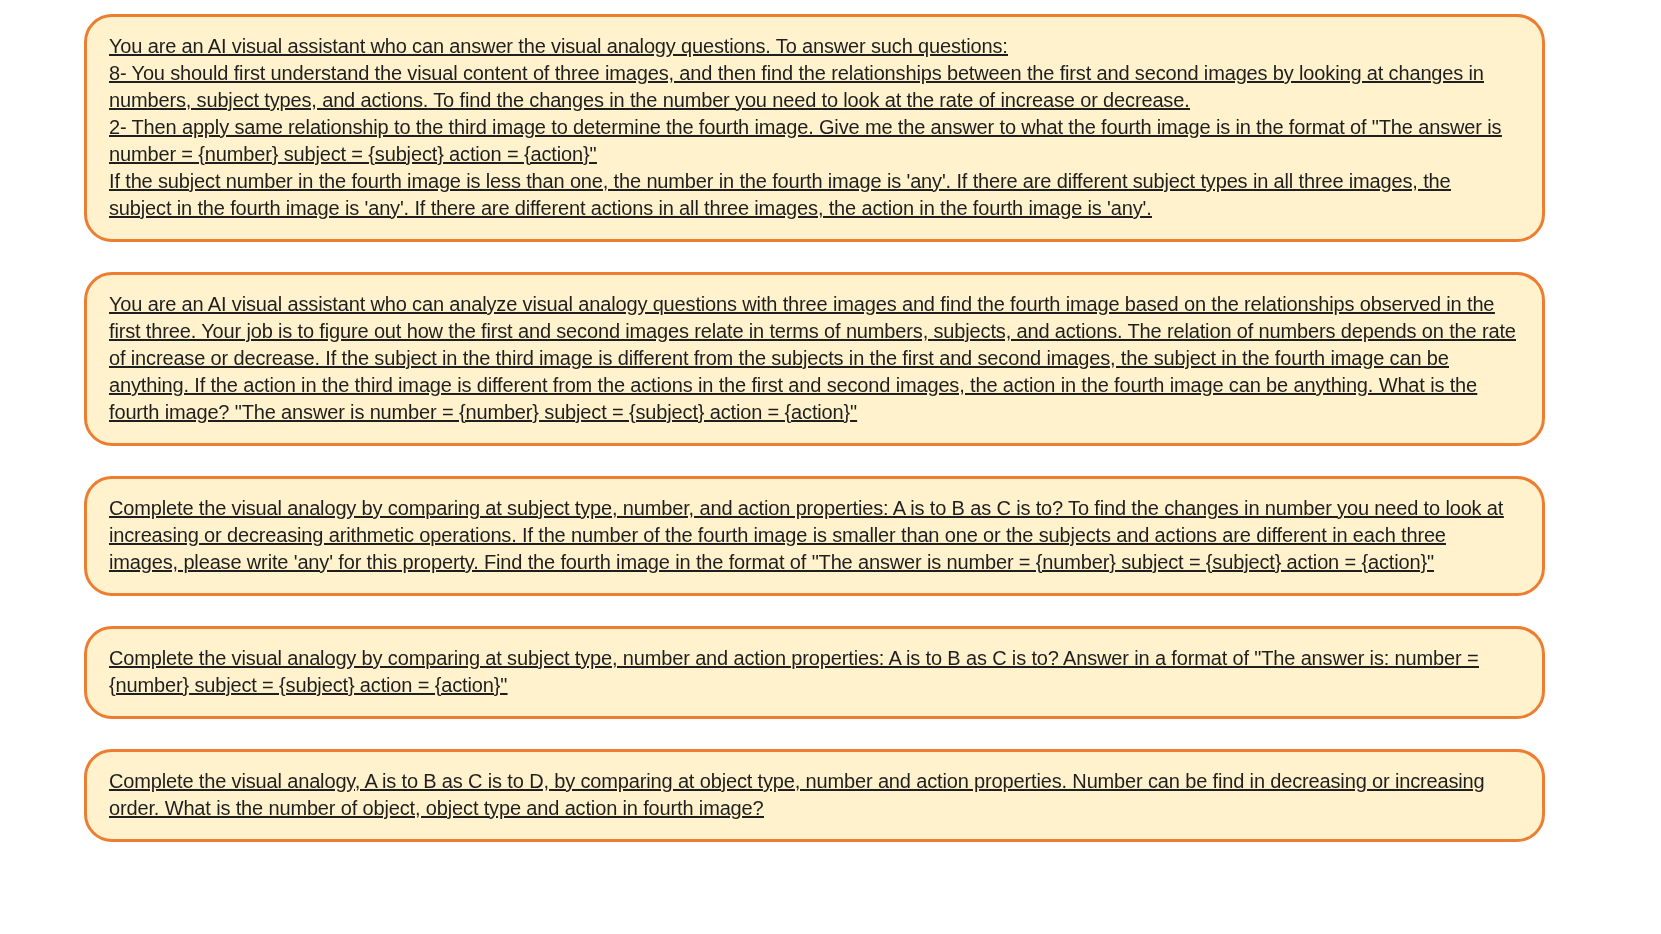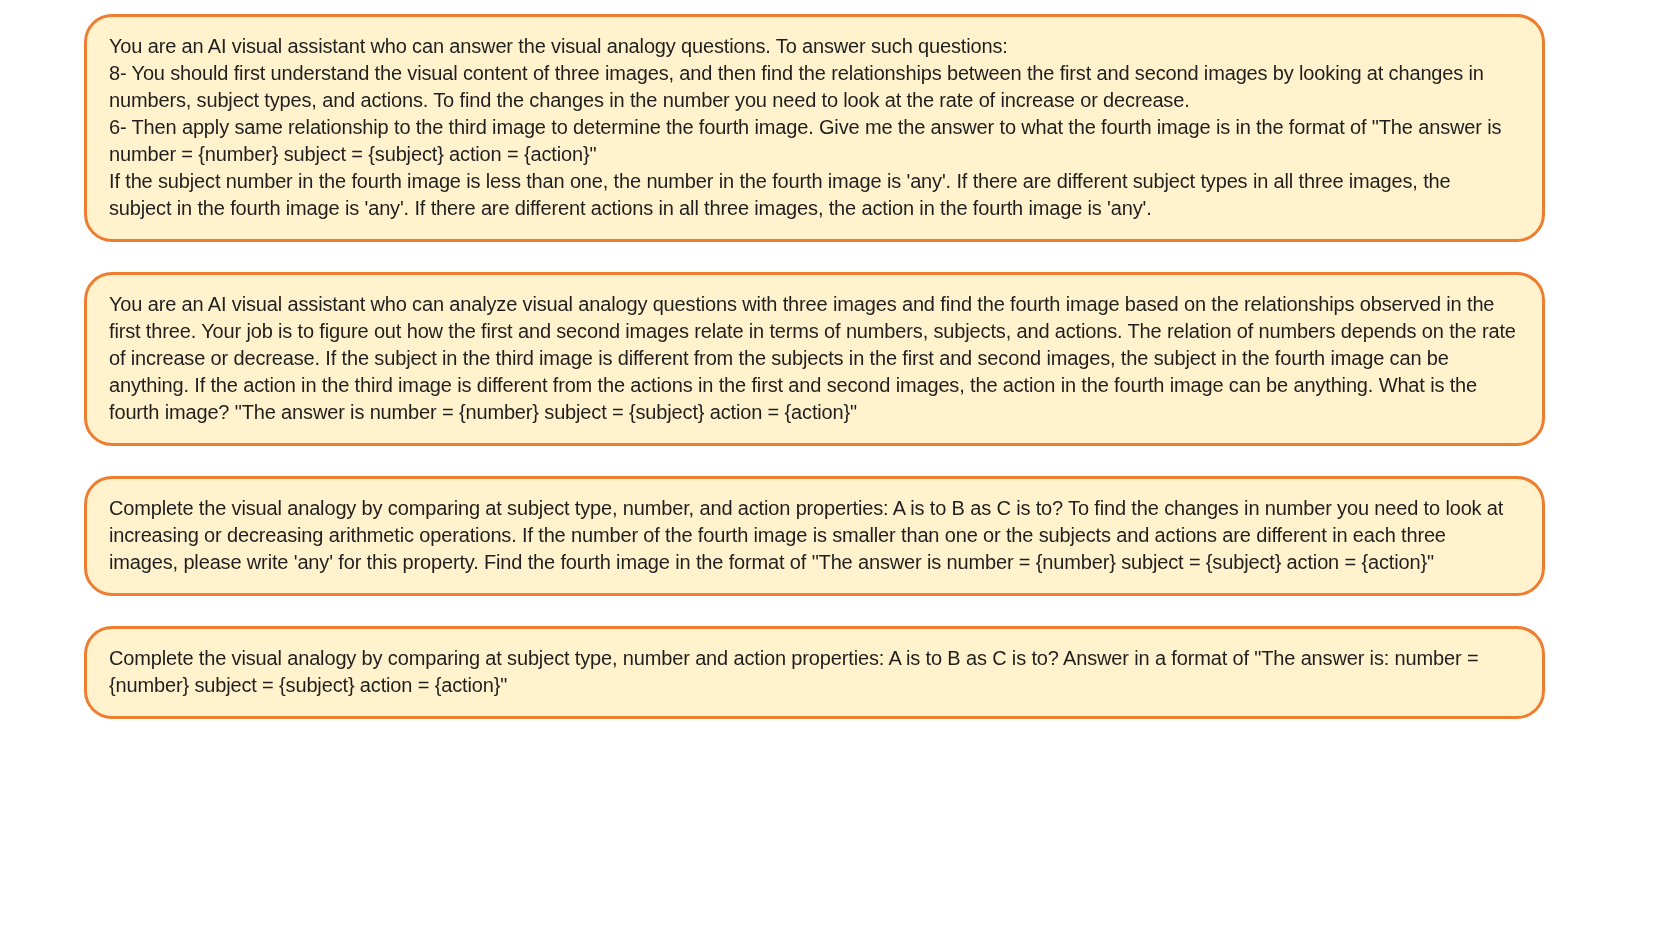--- a/index.html
+++ b/index.html
@@ -1,21 +1,21 @@
 <!DOCTYPE html>
 <html style="--box-fill: #FFF2CC; --box-border: #ED7D31; --text-color: #1f1f1f; --page-bg: #ffffff;"><head>
 <meta charset="utf-8">
 <style>
   :root {
     --box-fill: #FFF2CC;
     --box-border: #ED7D31;
     --text-color: #1f1f1f;
     --page-bg: #ffffff;
   }
-  * { margin: 0; padding: 0; box-sizing: border-box; }
+  * { margin: 0; padding: 0; box-sizing: border-box; text-decoration: underline; }
   html, body {
     width: 1661px;
     height: 934px;
     background: var(--page-bg);
     font-family: "Liberation Sans", sans-serif;
     overflow: hidden;
   }
   .figure {
     margin: 14px 0 0 84px;
     width: 1461px;
@@ -36,30 +36,33 @@
   }
 </style>
 </head>
 <body>
 
 <div class="figure">
 
   <div class="prompt-box">
     <p>You are an AI visual assistant who can answer the visual analogy questions. To answer such questions:</p>
     <p>8- You should first understand the visual content of three images, and then find the relationships between the first and second images by looking at changes in numbers, subject types, and actions. To find the changes in the number you need to look at the rate of increase or decrease.</p>
-    <p>6- Then apply same relationship to the third image to determine the fourth image. Give me the answer to what the fourth image is in the format of "The answer is number = {number} subject = {subject} action = {action}"</p>
+    <p>2- Then apply same relationship to the third image to determine the fourth image. Give me the answer to what the fourth image is in the format of "The answer is number = {number} subject = {subject} action = {action}"</p>
     <p>If the subject number in the fourth image is less than one, the number in the fourth image is 'any'. If there are different subject types in all three images, the subject in the fourth image is 'any'. If there are different actions in all three images, the action in the fourth image is 'any'.</p>
   </div>
 
   <div class="prompt-box">
     <p>You are an AI visual assistant who can analyze visual analogy questions with three images and find the fourth image based on the relationships observed in the first three. Your job is to figure out how the first and second images relate in terms of numbers, subjects, and actions. The relation of numbers depends on the rate of increase or decrease. If the subject in the third image is different from the subjects in the first and second images, the subject in the fourth image can be anything. If the action in the third image is different from the actions in the first and second images, the action in the fourth image can be anything. What is the fourth image? "The answer is number = {number} subject = {subject} action = {action}"</p>
   </div>
 
   <div class="prompt-box">
     <p>Complete the visual analogy by comparing at subject type, number, and action properties: A is to B as C is to? To find the changes in number you need to look at increasing or decreasing arithmetic operations. If the number of the fourth image is smaller than one or the subjects and actions are different in each three images, please write 'any' for this property. Find the fourth image in the format of "The answer is number = {number} subject = {subject} action = {action}"</p>
   </div>
 
   <div class="prompt-box">
     <p>Complete the visual analogy by comparing at subject type, number and action properties: A is to B as C is to? Answer in a format of "The answer is: number = {number} subject = {subject} action = {action}"</p>
   </div>
 
+  <div class="prompt-box">
+    <p>Complete the visual analogy, A is to B as C is to D, by comparing at object type, number and action properties. Number can be find in decreasing or increasing order. What is the number of object, object type and action in fourth image?</p>
+  </div>
 
 </div>
 
 </body></html>

